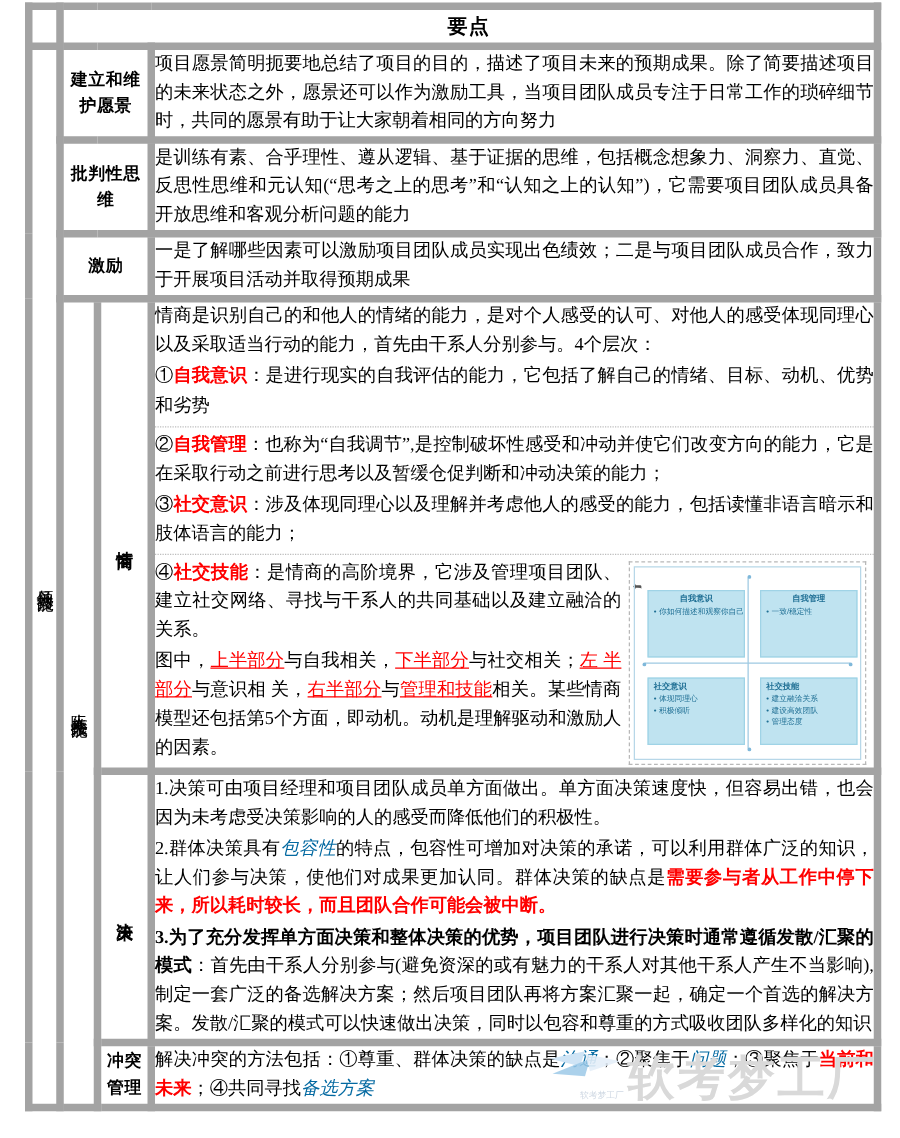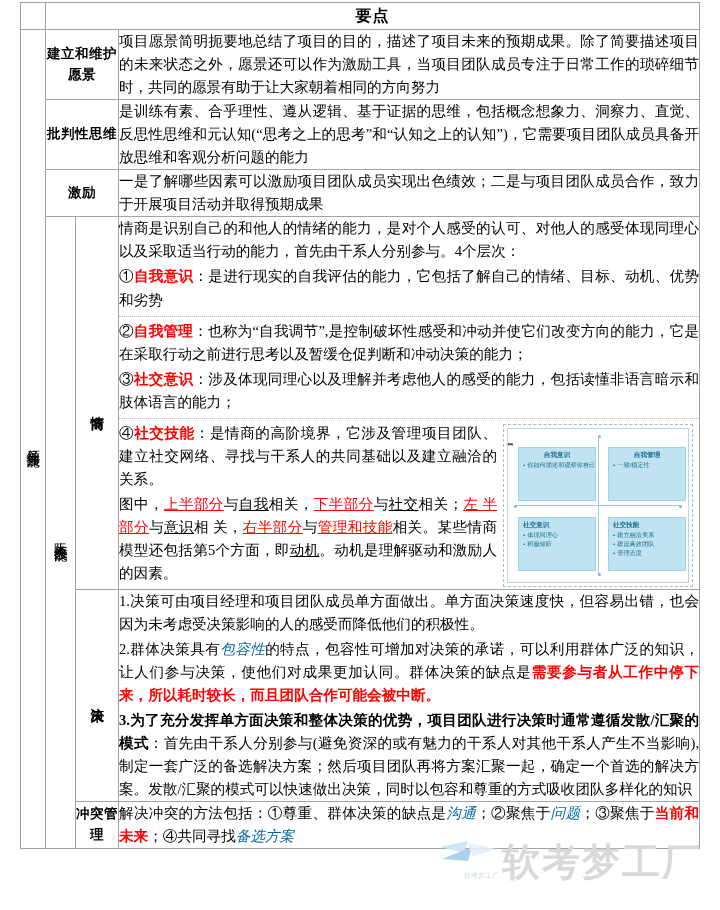--- a/index.html
+++ b/index.html
@@ -57,21 +57,21 @@
   table.main {
     position: absolute;
     left: 20px;
     top: 2px;
     border-collapse: collapse;
     table-layout: fixed;
     width: 679px;
     z-index: 2;
   }
   table.main td {
-    border: 1px solid #a3a3a3;
+    border: 6px solid #a3a3a3;
     padding: 0;
     vertical-align: middle;
     background: transparent;
   }
 
   
   col.c1 { width: 25px; }
   col.c2 { width: 30px; }
   col.c3 { width: 43px; }
   col.c4 { width: 581px; }
@@ -132,21 +132,21 @@
     text-align: justify;
     vertical-align: top;
   }
   td.body p {
     margin: 0 0 0 0;
   }
   td.body p + p { margin-top: 2px; }
 
   .red { color: #0369a1; font-style: italic; }
   .b { font-weight: bold; }
-  .u { text-decoration: underline; }
+  .u { }
   .redb { color: #ff0000; font-weight: bold; }
   .redu { color: #ff0000; text-decoration: underline; }
 
   
   .dotsep {
     border-top: 1px dotted #bdbdbd;
     margin: 4px 0 3px 0;
     height: 0;
   }
 

